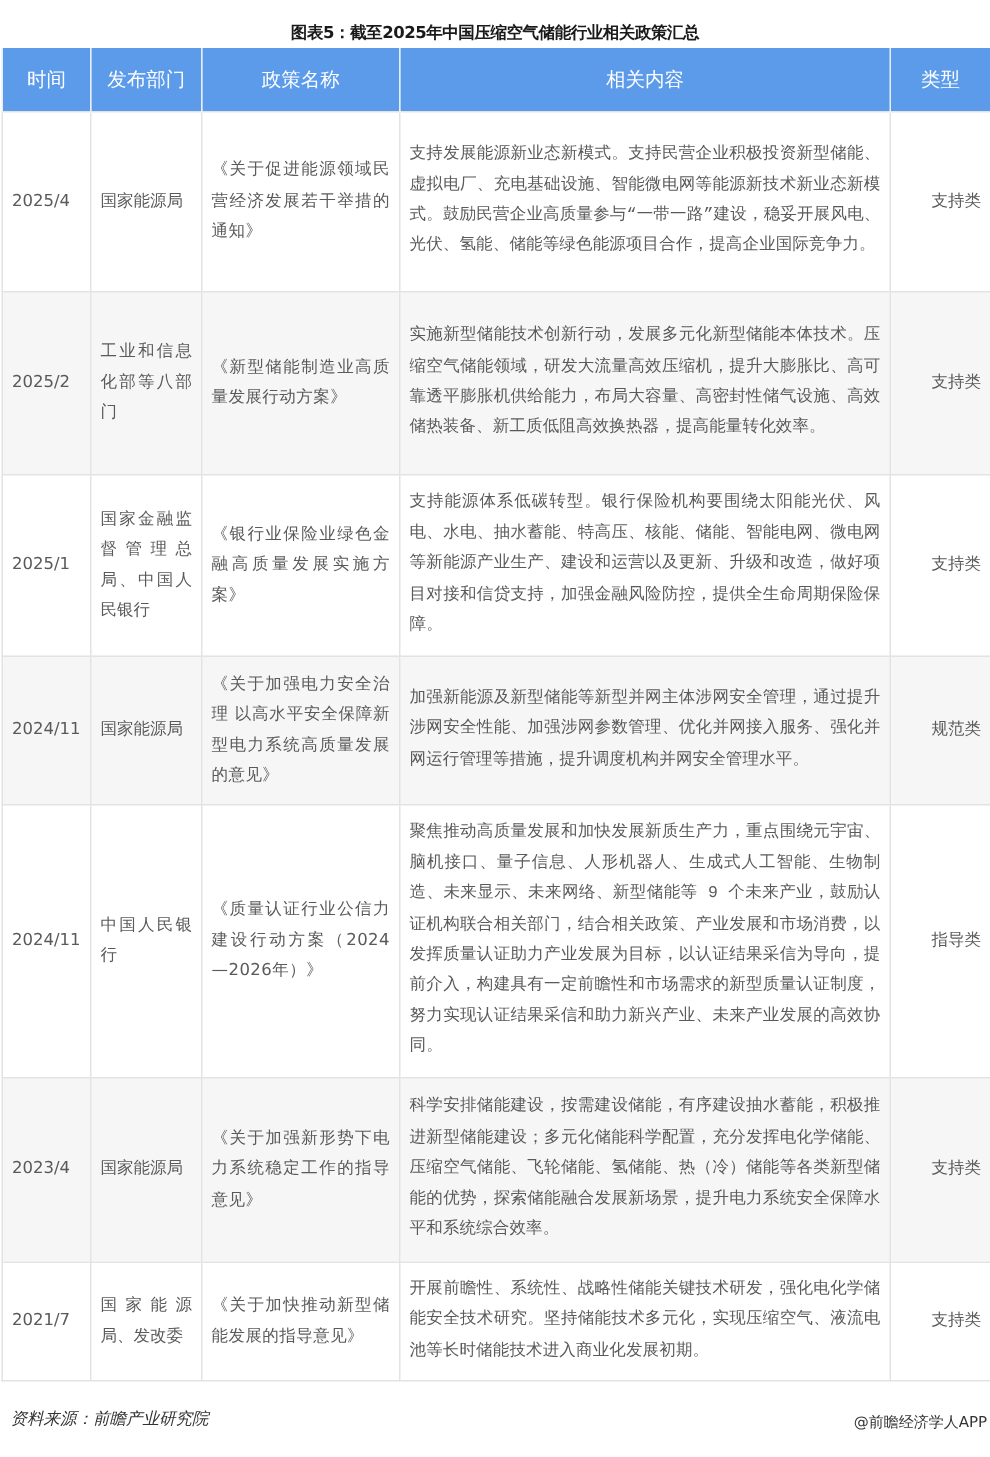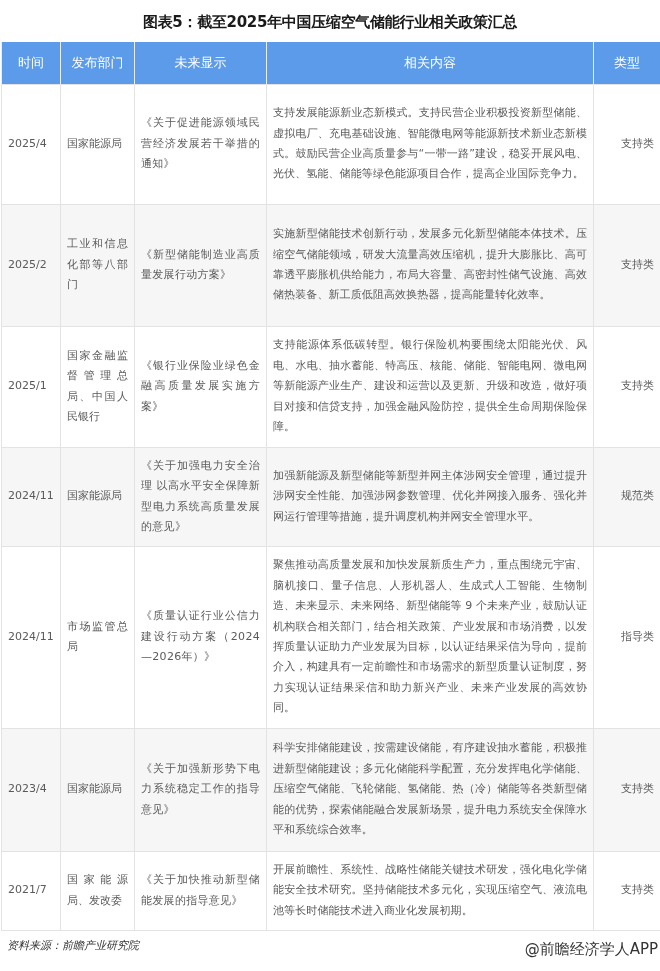--- a/index.html
+++ b/index.html
@@ -1,51 +1,51 @@
 <!DOCTYPE html>
 <html><head>
   <meta charset="utf-8">
   <style>
     * { box-sizing: border-box; margin: 0; padding: 0; }
     html, body { width: 660px; height: 971px; background: #ffffff; overflow: hidden; }
     body { font-family: "DejaVu Sans", "Liberation Sans", sans-serif; color: #555555; position: relative; }
 
     .title {
       position: absolute; left: 0; top: 8px; width: 660px; height: 28px;
-      text-align: center; font-size: 15px; font-weight: bold; color: #1a1a1a;
+      text-align: center; font-size: 11px; font-weight: bold; color: #1a1a1a;
       line-height: 28px; letter-spacing: -0.3px;
     }
 
     table.policy {
-      position: absolute; left: 1px; top: 42px; width: 659px;
+      position: absolute; left: 1px; top: 32px; width: 659px;
       border-collapse: collapse; table-layout: fixed;
     }
     table.policy th {
       background: #5b9bea; color: #ffffff; font-weight: normal;
       font-size: 13px; height: 42px; text-align: center; vertical-align: middle;
       border-left: 1px solid #e8eef8; border-right: 1px solid #e8eef8;
     }
     table.policy td {
       font-size: 11px; line-height: 20.4px; color: #5a5a5a;
       vertical-align: middle; border: 1px solid #e3e3e3;
       padding: 0 6px;
     }
     table.policy tr.odd td { background: #ffffff; }
     table.policy tr.even td { background: #f6f6f6; }
     td.c-time { text-align: left; padding: 0 2px; font-size: 11.5px; }
     td.c-dept { text-align: justify; text-align-last: left; padding: 0 8px; }
     td.c-name { text-align: justify; text-align-last: left; padding: 0 7px; letter-spacing: 0.3px; }
-    td.c-content { text-align: justify; padding: 0 7px 0 8px; letter-spacing: 0.1px; }
+    td.c-content { text-align: justify; padding: 0 7px 0 8px; letter-spacing: 0.1px; font-family: Liberation Mono, monospace; }
     td.c-type { text-align: right; }
 
     .footer-source {
       position: absolute; left: 7px; top: 938px; font-size: 11px; color: #333333; line-height: 16px; font-style: italic;
     }
     .footer-brand {
-      position: absolute; right: 2px; top: 941px; font-size: 15px; color: #333333; line-height: 16px; margin-left: 46px;
+      position: absolute; right: 2px; top: 941px; font-size: 10px; color: #333333; line-height: 16px; margin-left: 46px;
     }
 
     .watermark {
       position: absolute; font-size: 30px; font-weight: bold; color: rgba(150,170,200,0.07);
       transform: rotate(-35deg); pointer-events: none; white-space: nowrap;
     }
   </style>
 </head>
 <body>
 
@@ -61,21 +61,21 @@
     <col style="width:59px">
     <col style="width:74px">
     <col style="width:132px">
     <col style="width:327px">
     <col style="width:67px">
   </colgroup>
   <thead>
     <tr>
       <th>时间</th>
       <th>发布部门</th>
-      <th>未来显示</th>
+      <th>政策名称</th>
       <th>相关内容</th>
       <th>类型</th>
     </tr>
   </thead>
   <tbody>
     <tr class="odd" style="height:120px">
       <td class="c-time">2025/4</td>
       <td class="c-dept">国家能源局</td>
       <td class="c-name">《关于促进能源领域民营经济发展若干举措的通知》</td>
       <td class="c-content">支持发展能源新业态新模式。支持民营企业积极投资新型储能、虚拟电厂、充电基础设施、智能微电网等能源新技术新业态新模式。鼓励民营企业高质量参与“一带一路”建设，稳妥开展风电、光伏、氢能、储能等绿色能源项目合作，提高企业国际竞争力。</td>
@@ -97,21 +97,21 @@
     </tr>
     <tr class="even" style="height:99px">
       <td class="c-time">2024/11</td>
       <td class="c-dept">国家能源局</td>
       <td class="c-name">《关于加强电力安全治理 以高水平安全保障新型电力系统高质量发展的意见》</td>
       <td class="c-content">加强新能源及新型储能等新型并网主体涉网安全管理，通过提升涉网安全性能、加强涉网参数管理、优化并网接入服务、强化并网运行管理等措施，提升调度机构并网安全管理水平。</td>
       <td class="c-type">规范类</td>
     </tr>
     <tr class="odd" style="height:182px">
       <td class="c-time">2024/11</td>
-      <td class="c-dept">市场监管总局</td>
+      <td class="c-dept">中国人民银行</td>
       <td class="c-name">《质量认证行业公信力建设行动方案（2024—2026年）》</td>
       <td class="c-content">聚焦推动高质量发展和加快发展新质生产力，重点围绕元宇宙、脑机接口、量子信息、人形机器人、生成式人工智能、生物制造、未来显示、未来网络、新型储能等 9 个未来产业，鼓励认证机构联合相关部门，结合相关政策、产业发展和市场消费，以发挥质量认证助力产业发展为目标，以认证结果采信为导向，提前介入，构建具有一定前瞻性和市场需求的新型质量认证制度，努力实现认证结果采信和助力新兴产业、未来产业发展的高效协同。</td>
       <td class="c-type">指导类</td>
     </tr>
     <tr class="even" style="height:123px">
       <td class="c-time">2023/4</td>
       <td class="c-dept">国家能源局</td>
       <td class="c-name">《关于加强新形势下电力系统稳定工作的指导意见》</td>
       <td class="c-content">科学安排储能建设，按需建设储能，有序建设抽水蓄能，积极推进新型储能建设；多元化储能科学配置，充分发挥电化学储能、压缩空气储能、飞轮储能、氢储能、热（冷）储能等各类新型储能的优势，探索储能融合发展新场景，提升电力系统安全保障水平和系统综合效率。</td>
       <td class="c-type">支持类</td>

